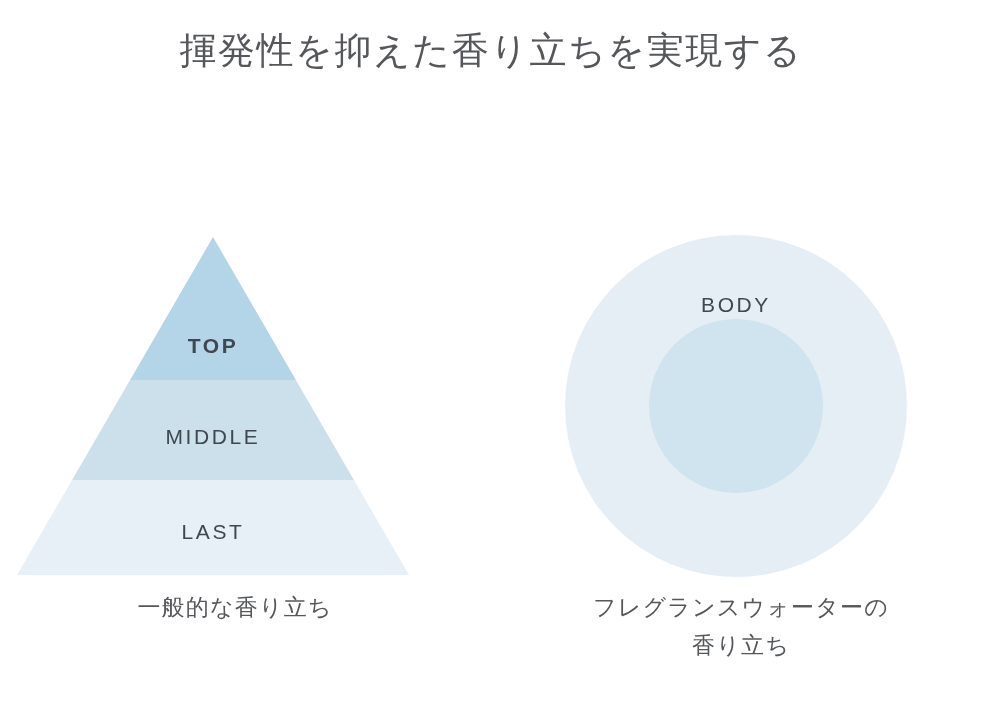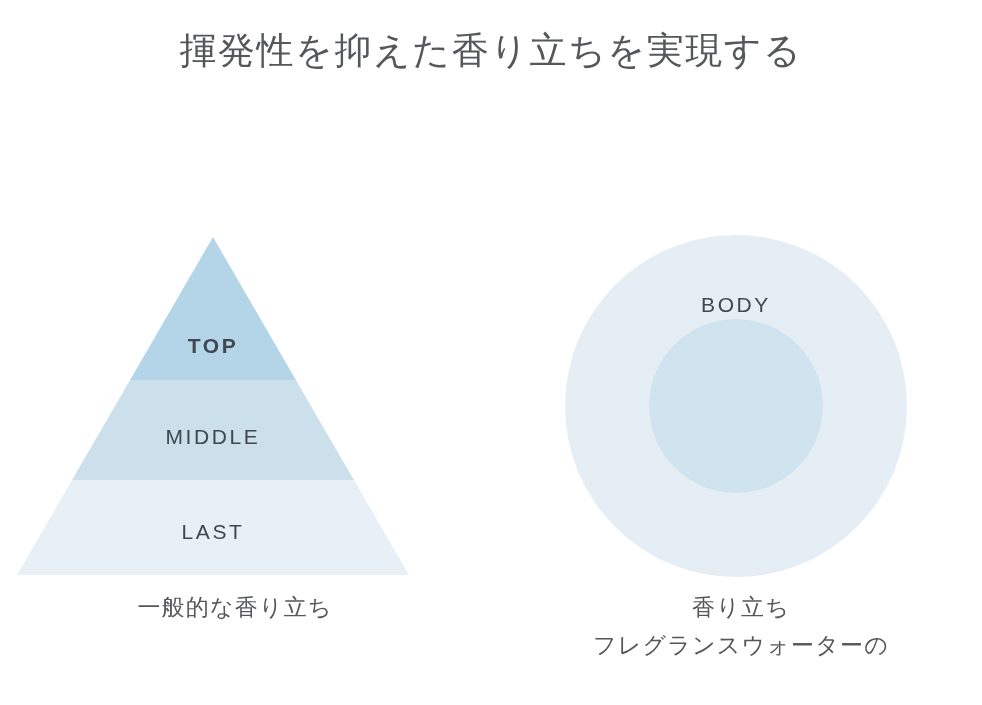--- a/index.html
+++ b/index.html
@@ -172,18 +172,18 @@
 
   <div class="panel panel-right">
     <div class="figure">
       <div class="circles-wrap">
         <div class="circle-outer"></div>
         <div class="circle-inner"></div>
         <div class="circle-label circle-label-base">BODY</div>
       </div>
     </div>
     <div class="caption">
+      <span class="caption-line">フレグランスウォーターの</span>
       <span class="caption-line">香り立ち</span>
-      <span class="caption-line">フレグランスウォーターの</span>
     </div>
   </div>
 
 </div>
 
 </body></html>

